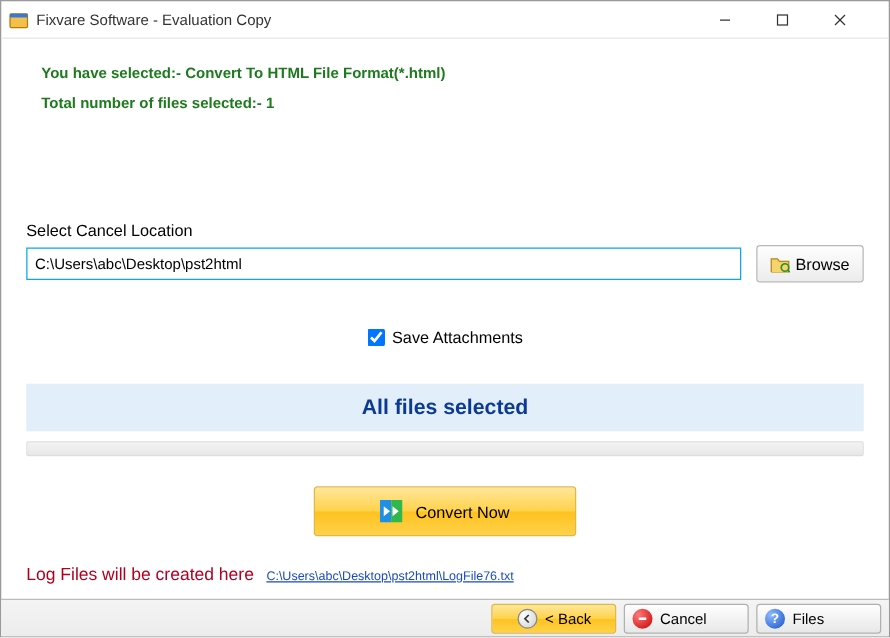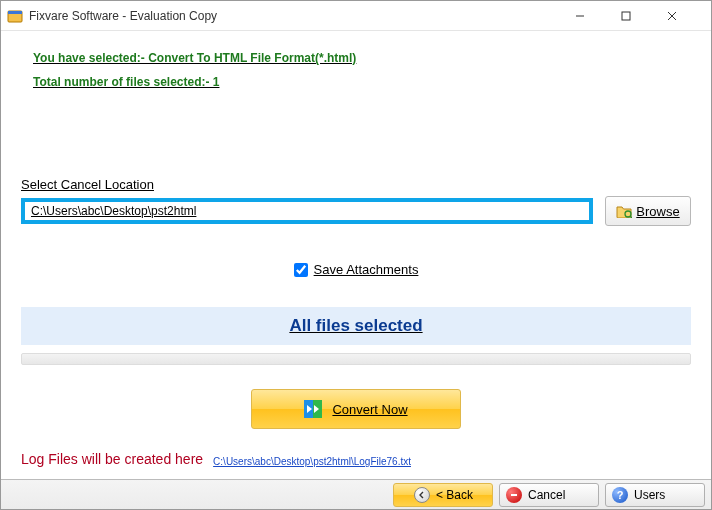--- a/index.html
+++ b/index.html
@@ -4,25 +4,25 @@
 <style>
   * { box-sizing: border-box; margin: 0; padding: 0; }
   html, body { width: 712px; height: 510px; font-family: "Segoe UI", Tahoma, sans-serif; font-size: 12px; background: #fff; }
   .window { width: 712px; height: 510px; border: 1px solid #999; background: #fff; display: flex; flex-direction: column; }
   .titlebar { height: 30px; display: flex; align-items: center; padding: 0 16px 0 6px; border-bottom: 1px solid #e5e5e5; text-align: center; }
   .titlebar .app-icon { width: 16px; height: 16px; margin-right: 6px; }
   .titlebar .title { flex: 0 0 auto; font-size: 12px; color: #333; }
   .titlebar .sp { flex: 1; }
   .win-btn { width: 46px; height: 30px; display: flex; align-items: center; justify-content: center; color: #333; }
   .win-btn svg { stroke: #333; stroke-width: 1; fill: none; }
-  .content { flex: 1; position: relative; padding: 14px 20px 0 20px; text-decoration: underline; }
+  .content { flex: 1; position: relative; padding: 14px 20px 0 20px; }
   .info-line { color: #1E7A1E; font-weight: bold; font-size: 12px; margin: 6px 0 10px 12px; }
   .label-output { margin-top: 88px; font-size: 13px; color: #000; }
   .row-output { display: flex; align-items: center; margin-top: 4px; gap: 12px; }
-  .path-input { flex: 1; height: 26px; border: 4px solid #0ea5e9; padding: 2px 6px; font-size: 12px; font-family: inherit; }
+  .path-input { flex: 1; height: 26px; border: 1px solid #0ea5e9; padding: 2px 6px; font-size: 12px; font-family: inherit; }
   .browse-btn { width: 86px; height: 30px; border: 1px solid #b8b8b8; border-radius: 3px;
     background: linear-gradient(#fefefe, #ececec); display: flex; align-items: center; justify-content: center; gap: 4px; font-size: 13px; cursor: pointer; }
   .browse-btn .icon { width: 16px; height: 14px; }
   .save-att { display: flex; align-items: center; justify-content: center; margin-top: 36px; gap: 6px; font-size: 13px; }
   .save-att input { width: 14px; height: 14px; }
   .status-band { margin: 30px 0 0 0; height: 38px; background: #E3EEFB; display: flex; align-items: center; justify-content: center;
     color: #0B3B91; font-size: 17px; font-weight: bold; }
   .progress { margin-top: 8px; height: 12px; background: linear-gradient(#f3f3f3,#e7e7e7); border: 1px solid #ddd; border-radius: 2px; }
   .convert-row { margin-top: 24px; display: flex; justify-content: center; }
   .convert-btn { width: 210px; height: 40px; border-radius: 3px; border: 1px solid #e0b84a;
@@ -130,17 +130,17 @@
     <div class="fbtn plain">
       <span class="round-icn cancel-i">
         <svg width="10" height="10" viewBox="0 0 10 10">
             <line x1="2" y1="5" x2="8" y2="5" stroke="#fff" stroke-width="2"></line>
           </svg>
       </span>
       <span>Cancel</span>
     </div>
     <div class="fbtn plain">
       <span class="round-icn help-i">?</span>
-      <span>Users</span>
+      <span>Files</span>
     </div>
   </div>
 
 </div>
 
 </body></html>

